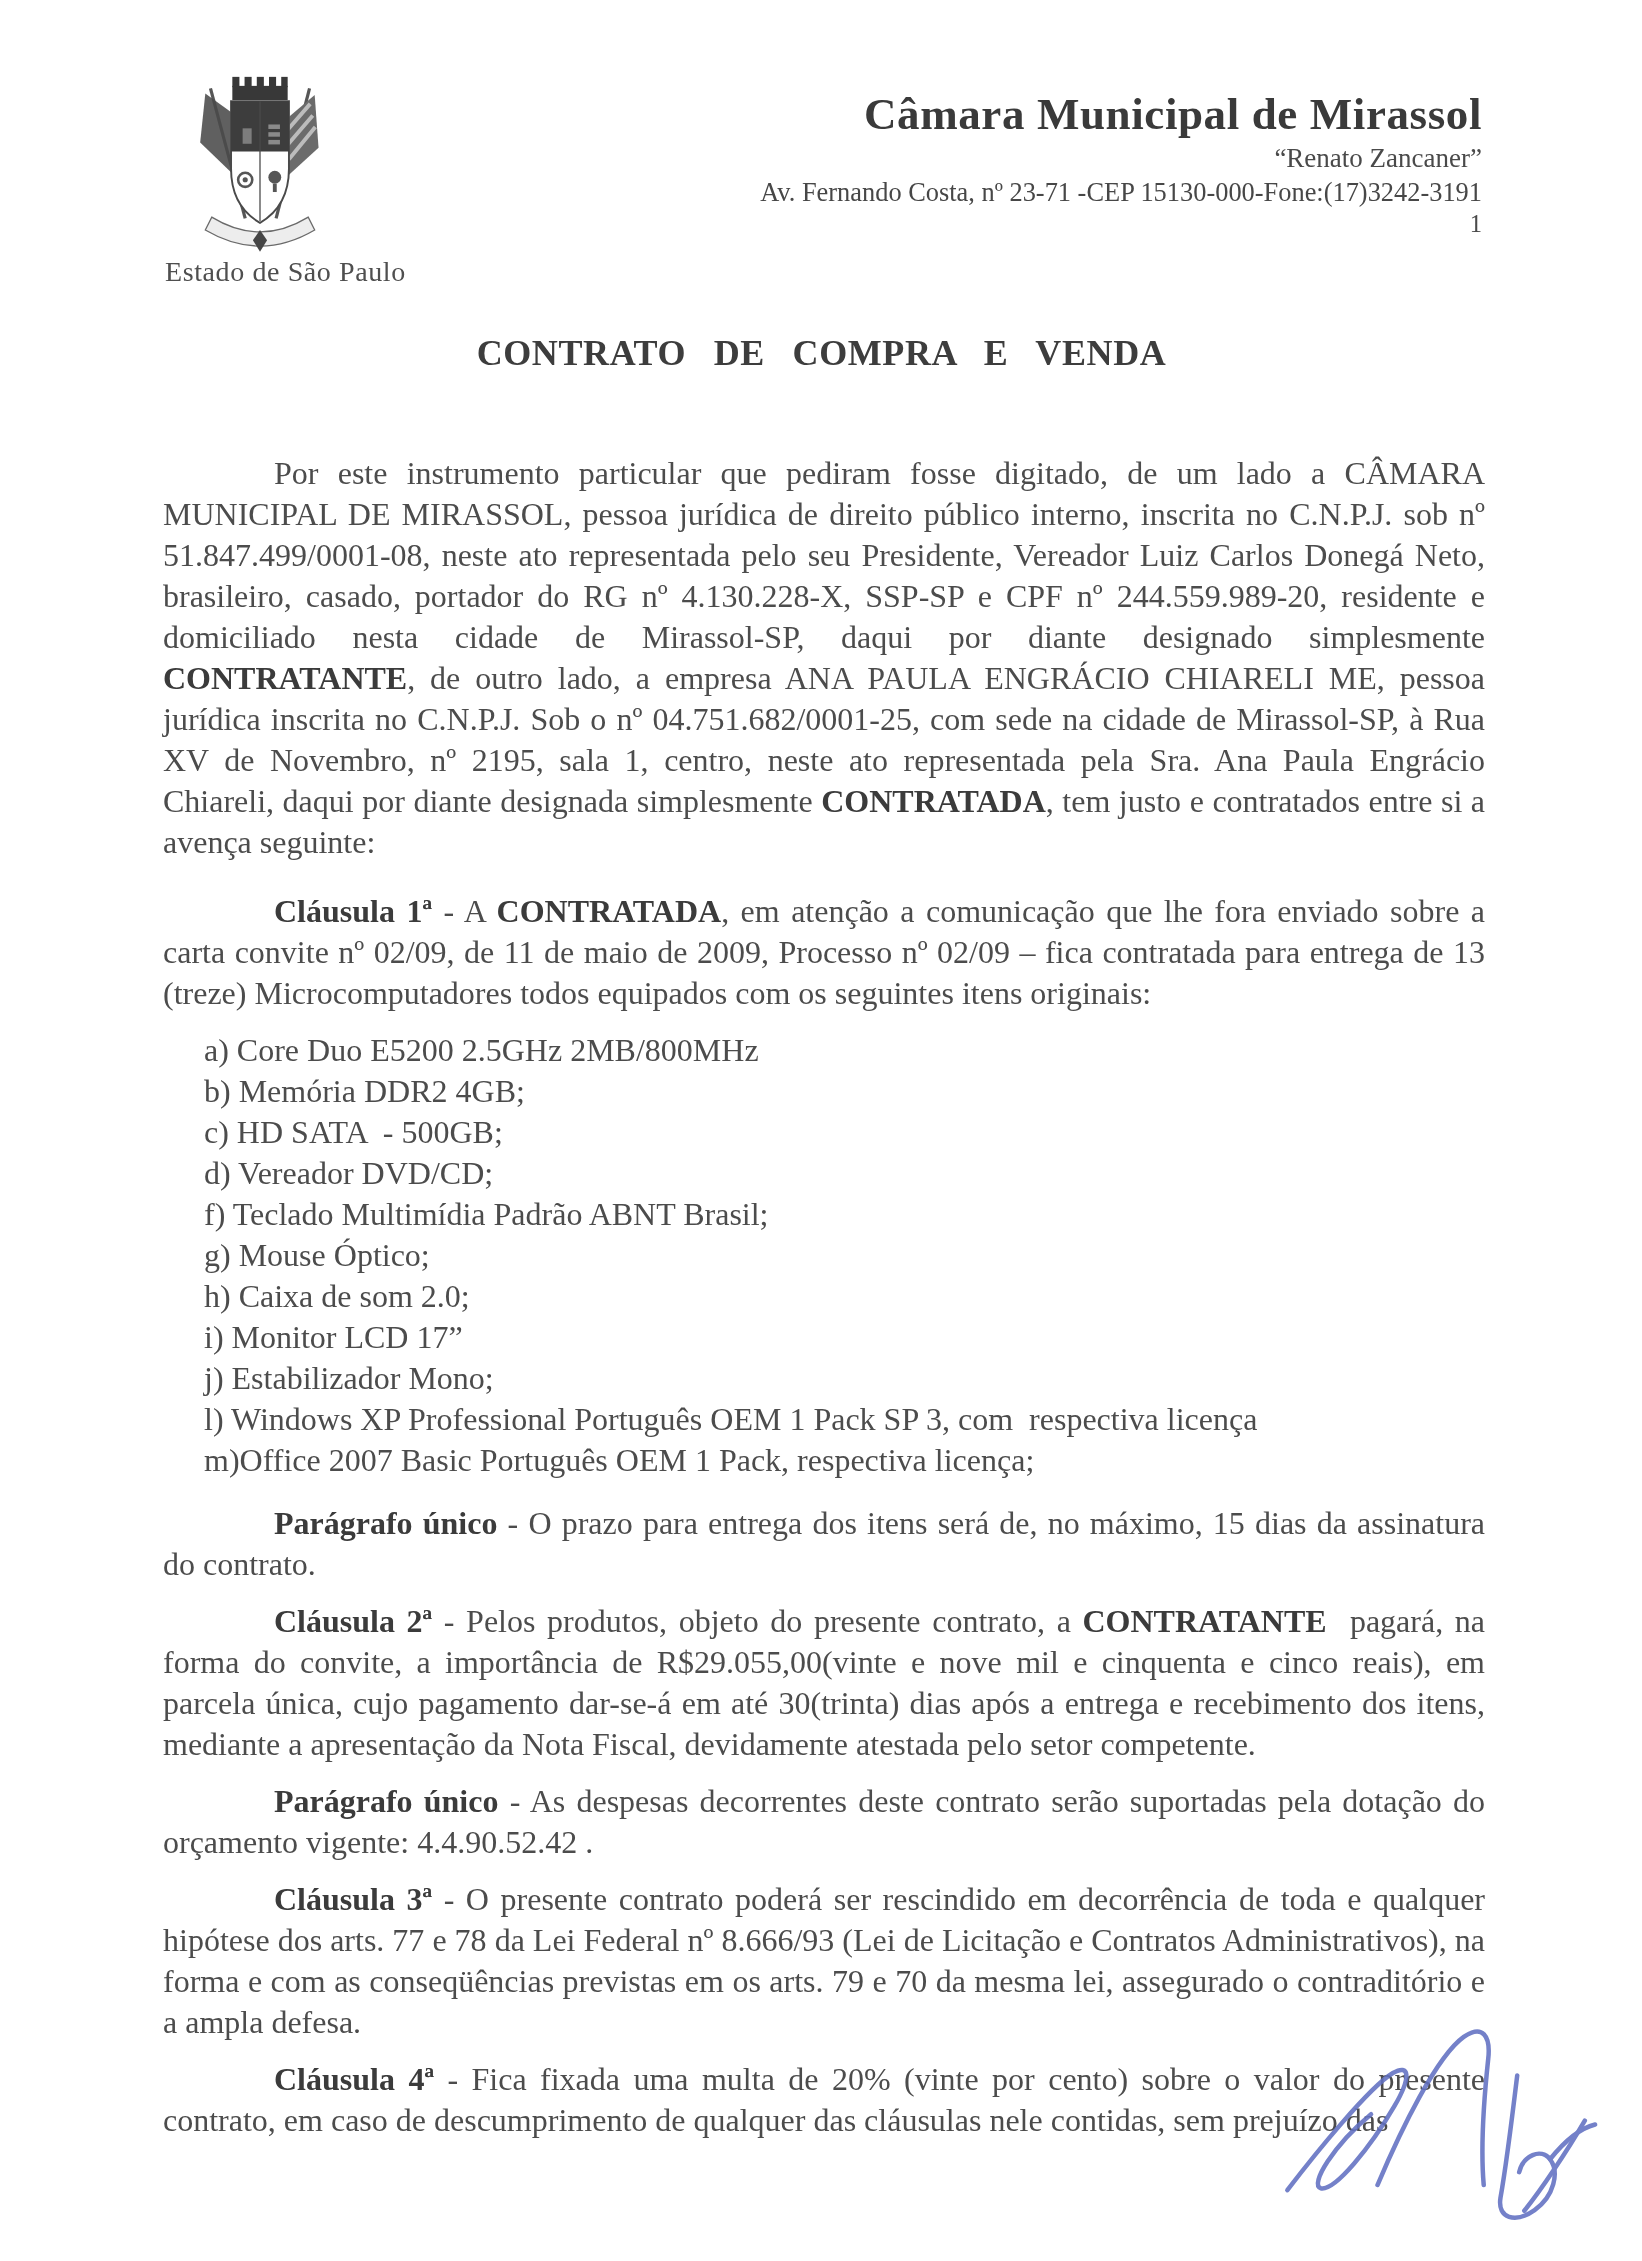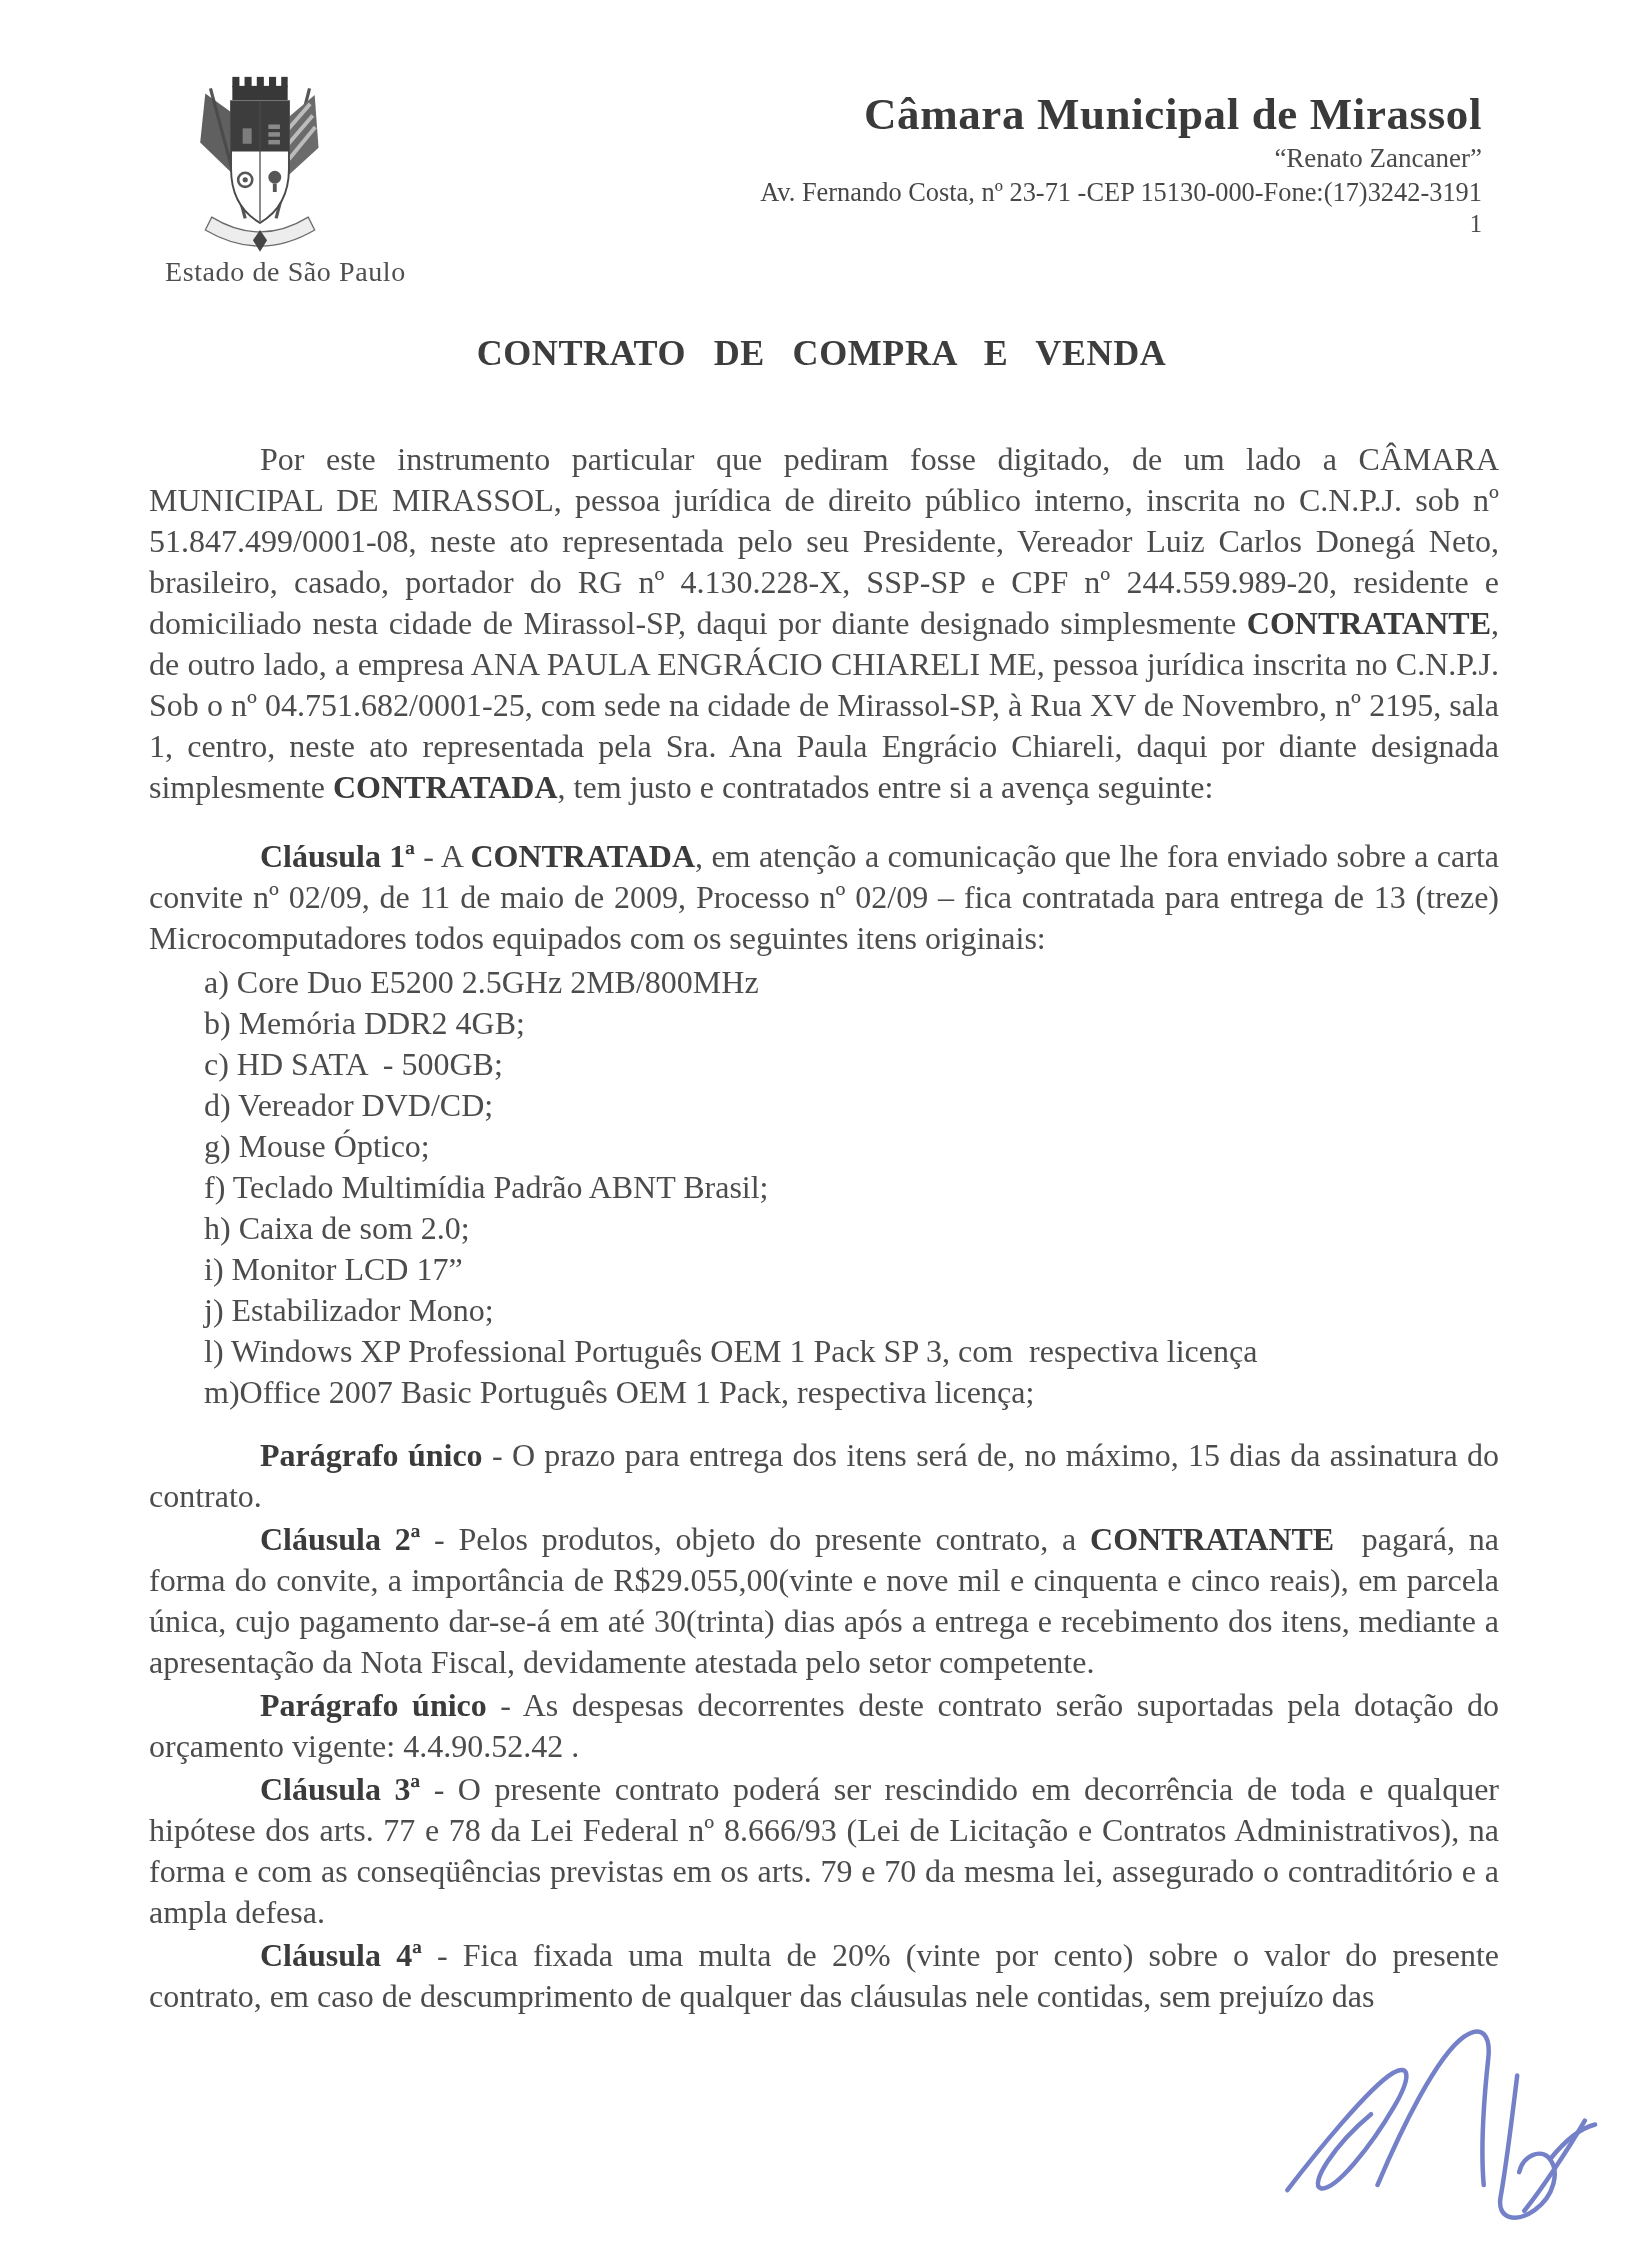--- a/index.html
+++ b/index.html
@@ -28,21 +28,21 @@
   
   .doc-title{
     position:absolute;left:0;top:332px;width:1643px;text-align:center;
     font-size:36px;font-weight:bold;color:#3d3d3d;word-spacing:18px;letter-spacing:0.6px;
   }
   
   .body-text{
     position:absolute;left:147px;top:437px;width:1354px;
     font-size:32px;line-height:41px;text-align:justify;color:#4c4c4c;
   }
-  .para{margin:2px;text-indent:111px;white-space:pre-wrap;}
+  .para{margin:16px;text-indent:111px;white-space:pre-wrap;}
   .para b{font-weight:bold;color:#3b3b3b;}
   .mt-c1{margin-top:28px;}
   .mt-pu{margin-top:22px;}
   .list{margin:2.6px 0 0 57px;}
   .li{white-space:pre-wrap;line-height:41px;}
   
   .signature{position:absolute;left:1224px;top:1997px;width:419px;height:264px;}
 </style>
 </head>
 <body>
@@ -99,22 +99,22 @@
 
     <p class="para"><span>Por este instrumento particular que pediram fosse digitado, de um lado a CÂMARA MUNICIPAL DE MIRASSOL, pessoa jurídica de direito público interno, inscrita no C.N.P.J. sob nº 51.847.499/0001-08, neste ato representada pelo seu Presidente, Vereador Luiz Carlos Donegá Neto, brasileiro, casado, portador do RG nº 4.130.228-X, SSP-SP e CPF nº 244.559.989-20, residente e domiciliado nesta cidade de Mirassol-SP, daqui por diante designado simplesmente </span><b>CONTRATANTE</b><span>, de outro lado, a empresa ANA PAULA ENGRÁCIO CHIARELI ME, pessoa jurídica inscrita no C.N.P.J. Sob o nº 04.751.682/0001-25, com sede na cidade de Mirassol-SP, à Rua XV de Novembro, nº 2195, sala 1, centro, neste ato representada pela Sra. Ana Paula Engrácio Chiareli, daqui por diante designada simplesmente </span><b>CONTRATADA</b><span>, tem justo e contratados entre si a avença seguinte:</span></p>
 
     <p class="para mt-c1"><b>Cláusula 1ª</b><span> - A </span><b>CONTRATADA</b><span>, em atenção a comunicação que lhe fora enviado sobre a carta convite nº 02/09, de 11 de maio de 2009, Processo nº 02/09 – fica contratada para entrega de 13 (treze) Microcomputadores todos equipados com os seguintes itens originais:</span></p>
 
     <div class="list">
       <div class="li">a) Core Duo E5200 2.5GHz 2MB/800MHz</div>
       <div class="li">b) Memória DDR2 4GB;</div>
       <div class="li">c) HD SATA  - 500GB;</div>
       <div class="li">d) Vereador DVD/CD;</div>
+      <div class="li">f) Teclado Multimídia Padrão ABNT Brasil;</div>
       <div class="li">g) Mouse Óptico;</div>
-      <div class="li">f) Teclado Multimídia Padrão ABNT Brasil;</div>
       <div class="li">h) Caixa de som 2.0;</div>
       <div class="li">i) Monitor LCD 17”</div>
       <div class="li">j) Estabilizador Mono;</div>
       <div class="li">l) Windows XP Professional Português OEM 1 Pack SP 3, com  respectiva licença</div>
       <div class="li">m)Office 2007 Basic Português OEM 1 Pack, respectiva licença;</div>
     </div>
 
     <p class="para mt-pu"><b>Parágrafo único</b><span> - O prazo para entrega dos itens será de, no máximo, 15 dias da assinatura do contrato.</span></p>
 
     <p class="para"><b>Cláusula 2ª</b><span> - Pelos produtos, objeto do presente contrato, a </span><b>CONTRATANTE</b><span>  pagará, na forma do convite, a importância de R$29.055,00(vinte e nove mil e cinquenta e cinco reais), em parcela única, cujo pagamento dar-se-á em até 30(trinta) dias após a entrega e recebimento dos itens, mediante a apresentação da Nota Fiscal, devidamente atestada pelo setor competente.</span></p>

